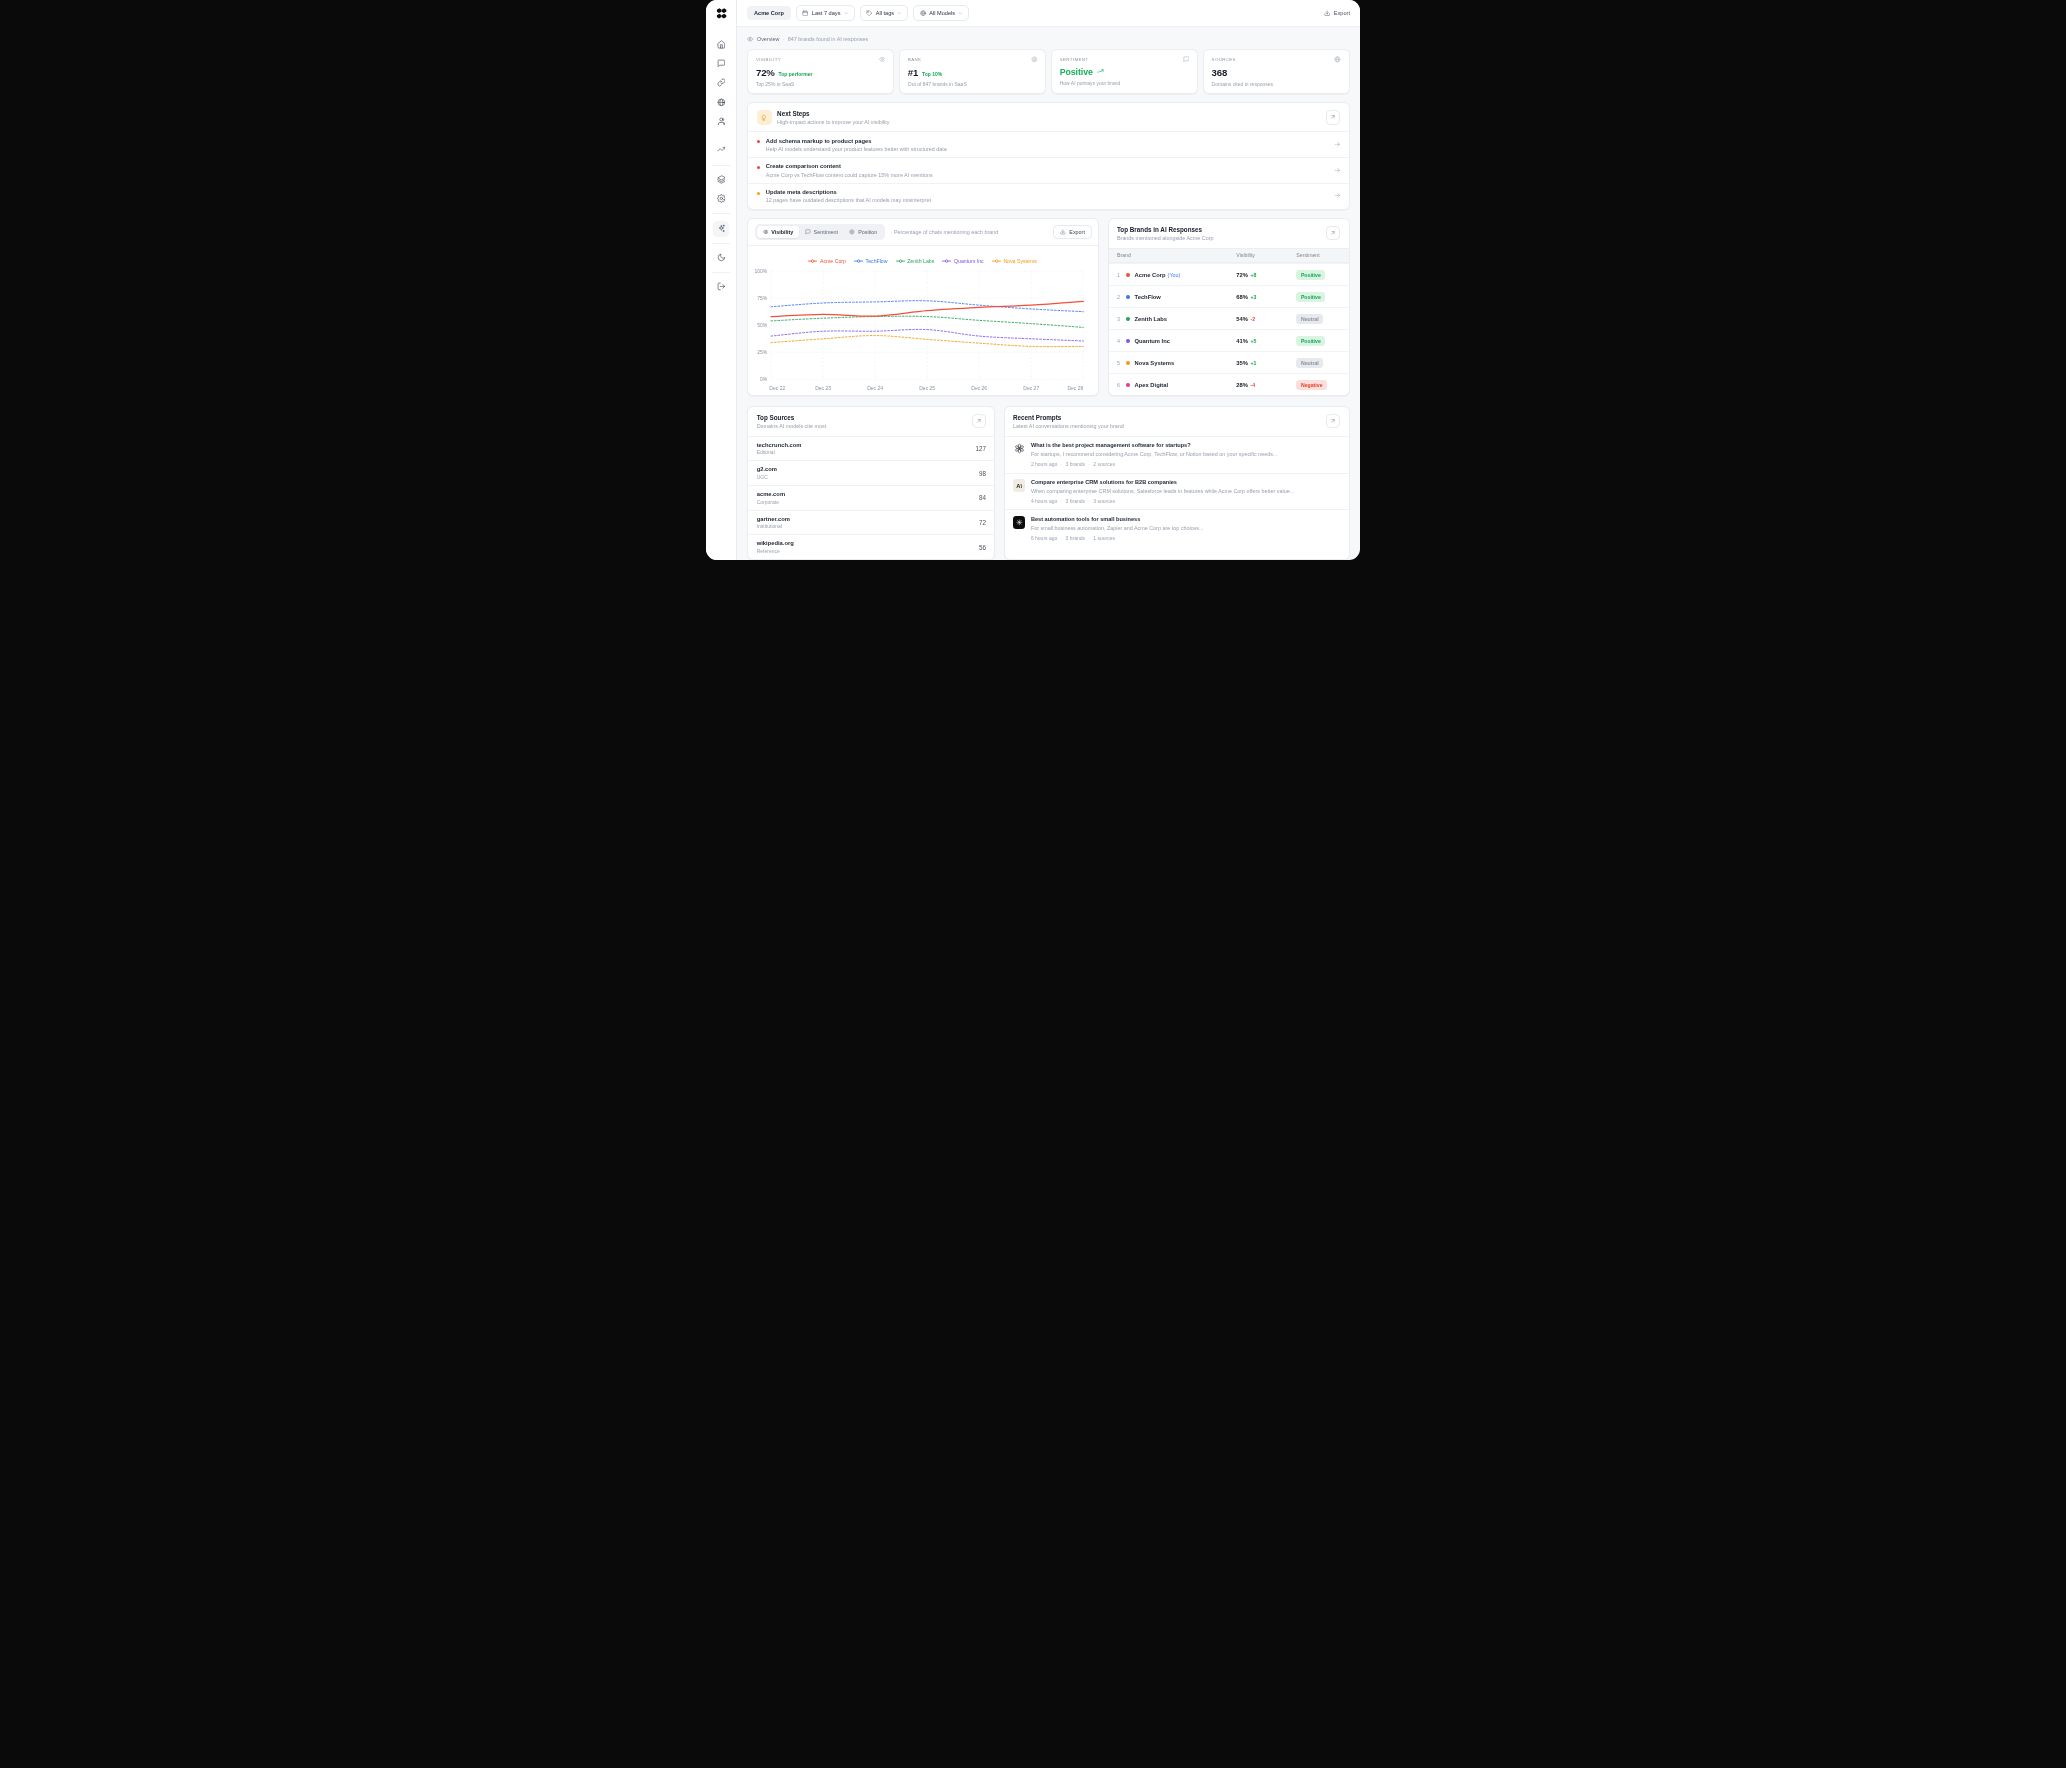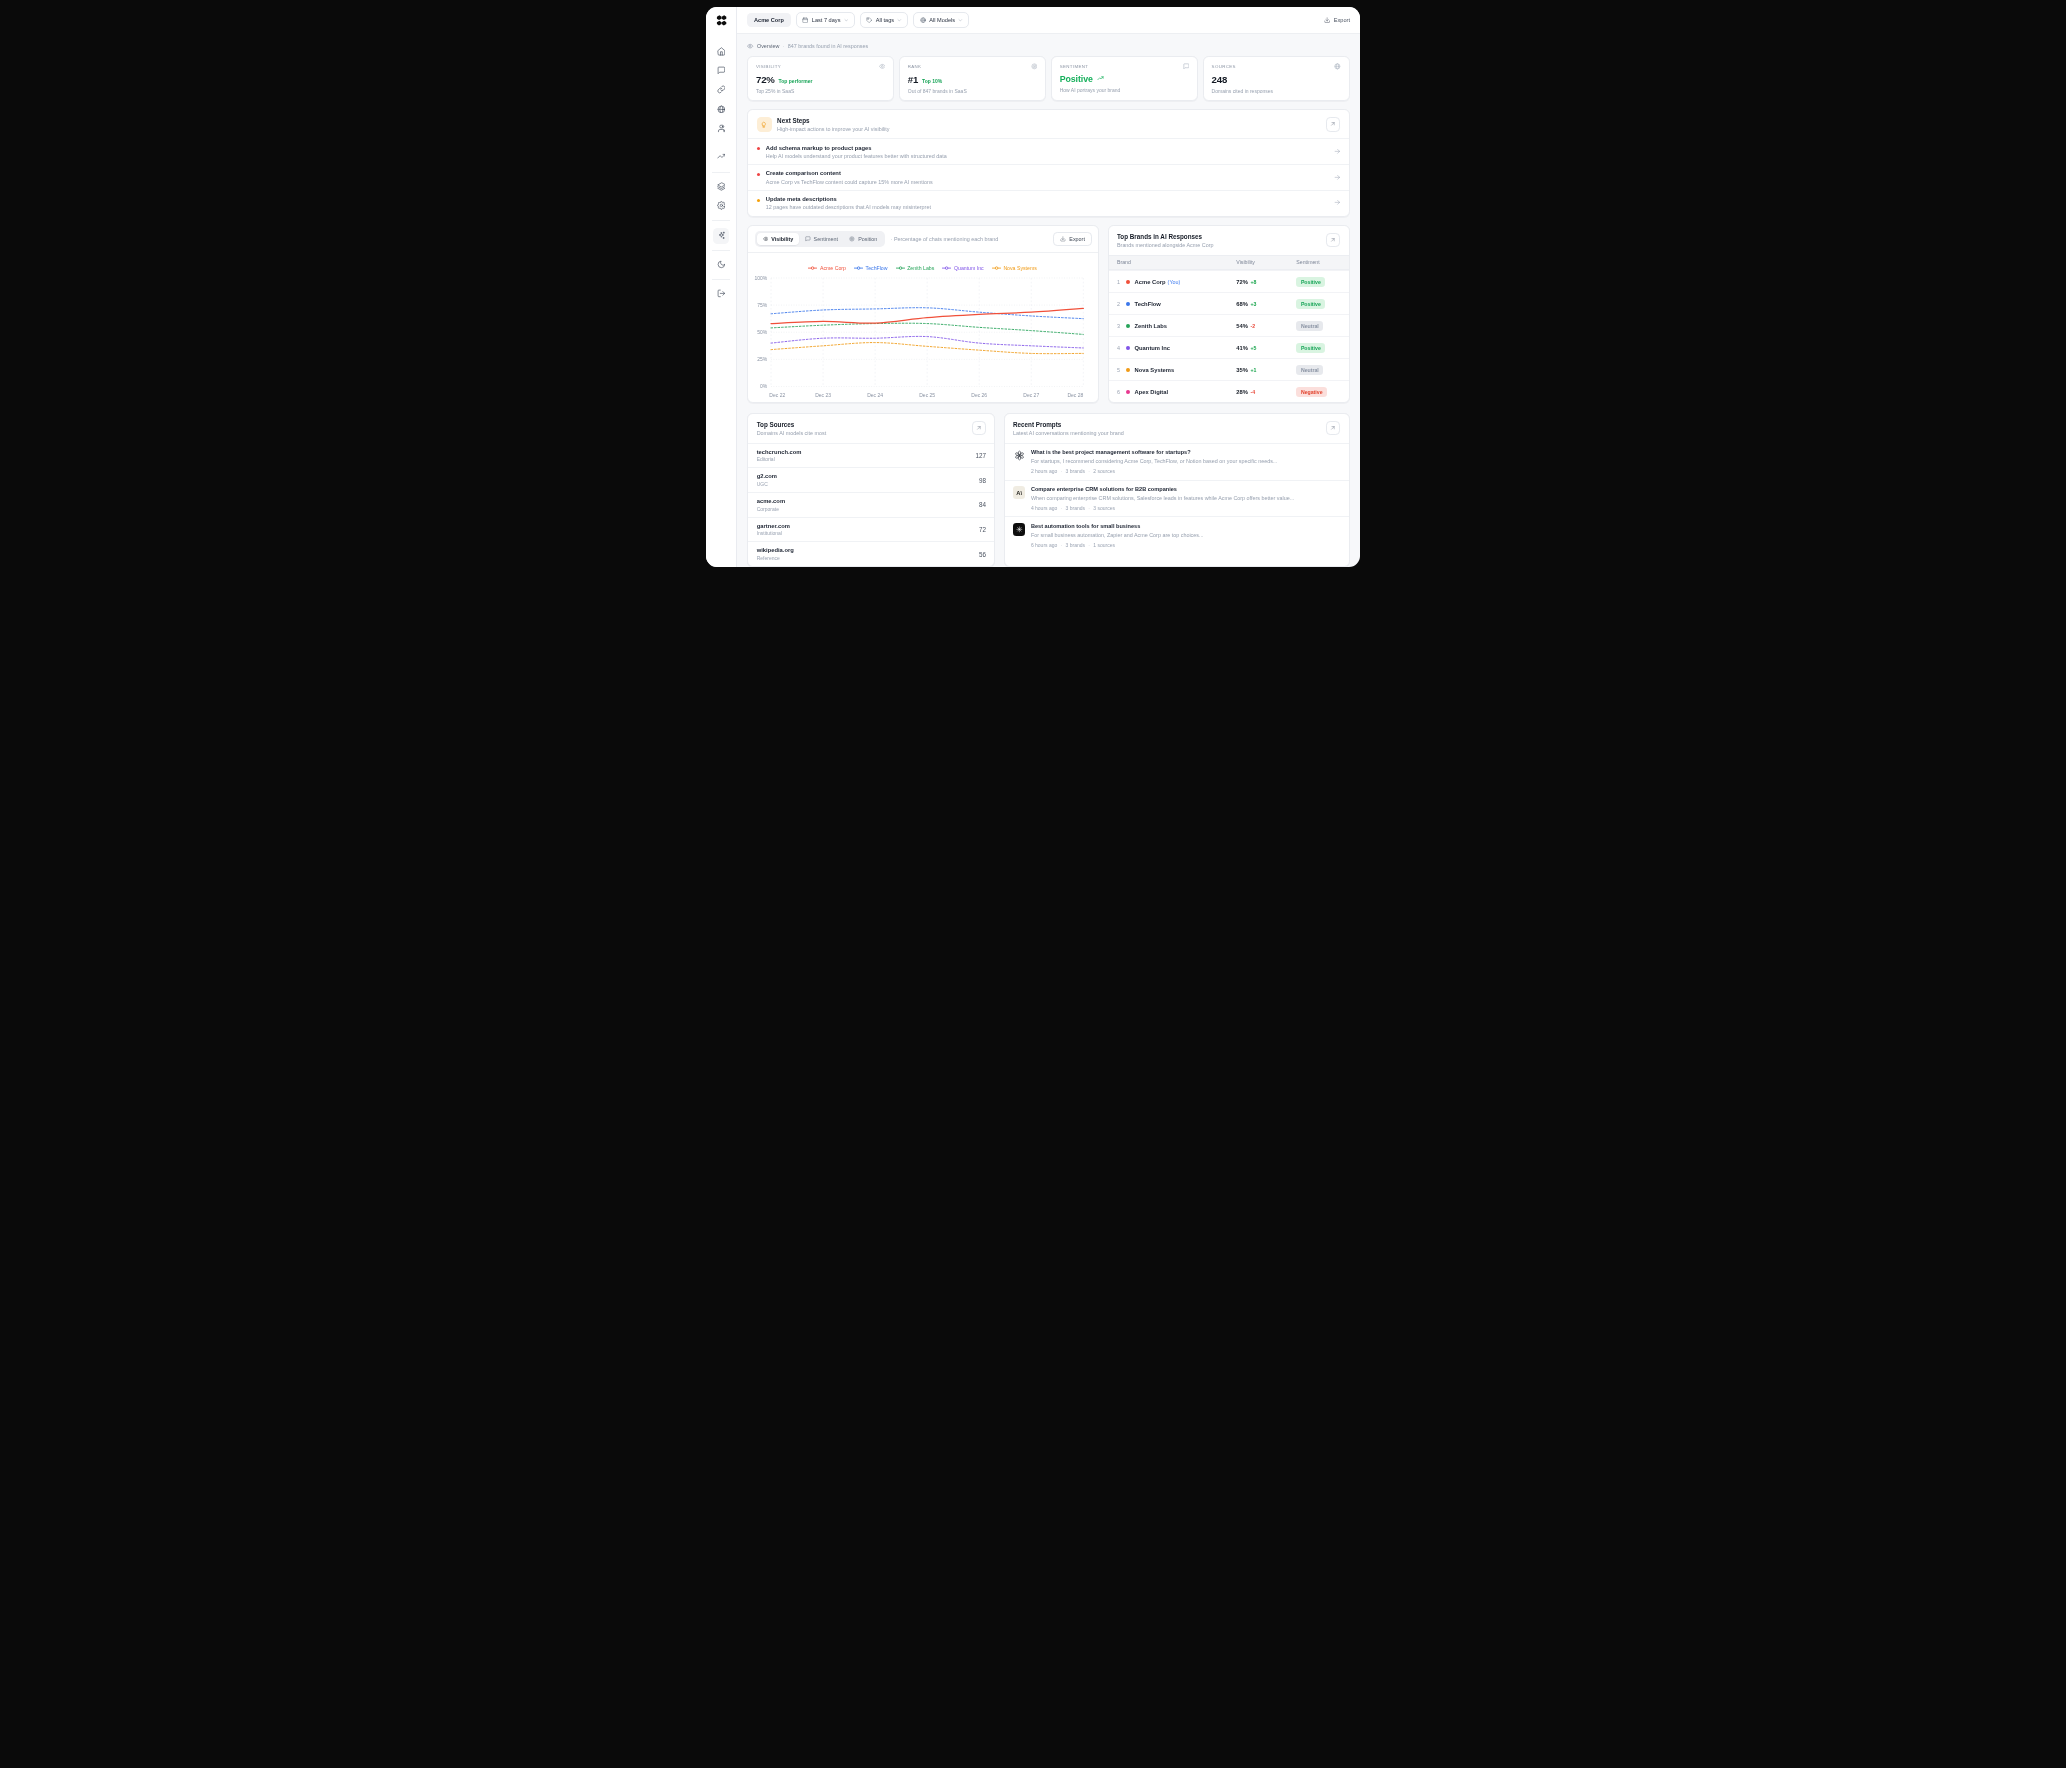--- a/index.html
+++ b/index.html
@@ -1,17 +1,17 @@
 <!DOCTYPE html>
 <html style="font-size:6.7px"><head>
 <meta charset="utf-8">
 <style>
   html,body{margin:0;padding:0;background:#0a0a0a;font-family:"Liberation Sans","DejaVu Sans",sans-serif;}
   *{box-sizing:border-box;}
-  .screen{position:relative;width:654px;height:560px;margin:7px auto;background:#f7f8fa;border-radius:11px;overflow:hidden;display:flex;}
+  .screen{position:relative;width:654px;height:560px;margin:0 auto;background:#f7f8fa;border-radius:11px;overflow:hidden;display:flex;}
   
   .sidebar{width:31px;background:#ffffff;border-right:0.4px solid #e9ebf0;display:flex;flex-direction:column;align-items:center;flex-shrink:0;}
   .logo-box{width:100%;height:27px;display:flex;align-items:center;justify-content:center;}
   .side-icon{width:16px;height:16px;display:flex;align-items:center;justify-content:center;color:#434c5b;cursor:pointer;border-radius:4.6px;}
   .side-icon svg{width:8.8px;height:8.8px;}
   .side-icon.boxed{background:#f4f5f7;}
   .side-div{width:18px;border:none;border-top:0.4px solid #eef0f3;margin:0;}
   
   .main{flex:1;display:flex;flex-direction:column;min-width:0;}
   .topbar{height:27px;background:#ffffff;border-bottom:0.4px solid #edeff2;display:flex;align-items:center;padding:0 10px;gap:5px;flex-shrink:0;}
@@ -386,21 +386,21 @@
           <div class="stat-desc">How AI portrays your brand</div>
         </div>
         <div class="stat-card">
           <div class="stat-top">
               <span class="stat-label">SOURCES</span>
               <svg viewBox="0 0 24 24" fill="none" stroke="currentColor" stroke-width="1.7">
                 <use href="#i-globe"></use>
               </svg>
             </div>
           <div class="stat-value-row">
-              <span class="stat-value">248</span>
+              <span class="stat-value">368</span>
             </div>
           <div class="stat-desc">Domains cited in responses</div>
         </div>
       </div>
 
       <section class="card next-steps">
         <div class="ns-head">
           <div class="bulb-box">
               <svg viewBox="0 0 24 24" fill="none" stroke="currentColor" stroke-width="1.8" stroke-linecap="round" stroke-linejoin="round">
                 <use href="#i-bulb"></use>

